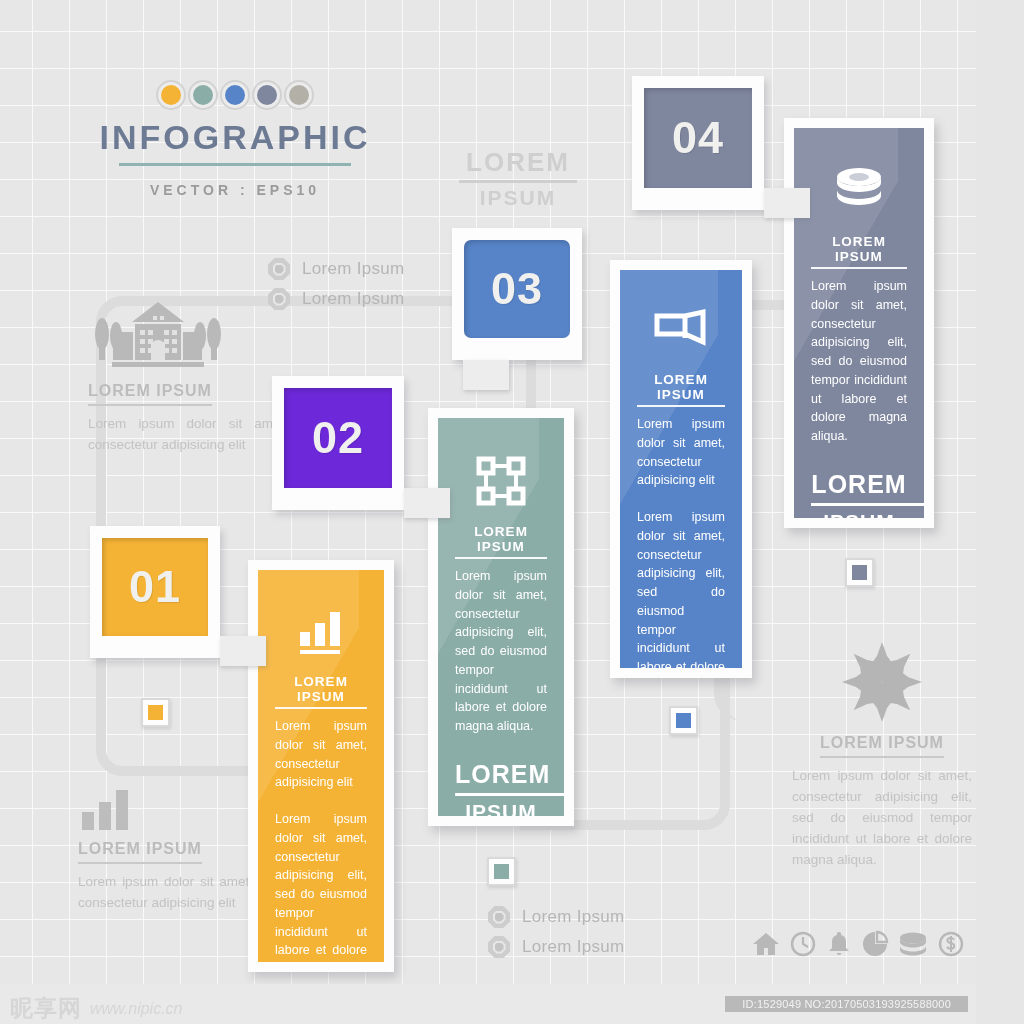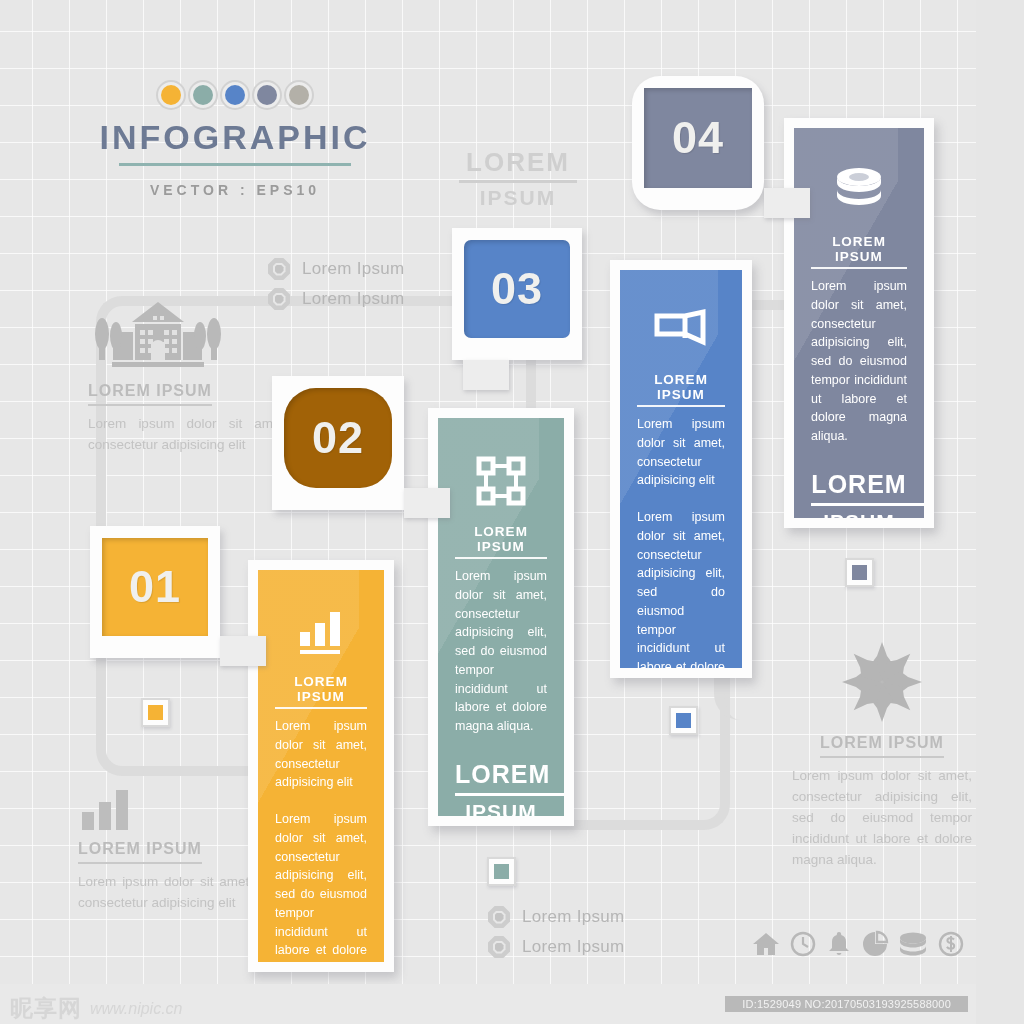--- a/index.html
+++ b/index.html
@@ -371,36 +371,36 @@
           <rect x="33" y="4" width="10" height="34"></rect>
           <rect x="3" y="42" width="40" height="4"></rect>
         </svg>
       </div>
       <span class="p-head">LOREM IPSUM</span>
       <p class="p-body">Lorem ipsum dolor sit amet, consectetur adipisicing elit</p>
       <p class="p-body">Lorem ipsum dolor sit amet, consectetur adipisicing elit, sed do eiusmod tempor incididunt ut labore et dolore magna aliqua.</p>
     </div>
   </div>
 
-  <div class="tile" style="left:632px;top:76px;width:132px;height:134px;border-radius:28px;">
+  <div class="tile" style="left:632px;top:76px;width:132px;height:134px;">
     <div class="inner" style="background:#7f879f;">
       <span class="num">04</span>
     </div>
   </div>
   <div class="tile-fold" style="left:764px;top:188px;"></div>
 
   <div class="tile" style="left:452px;top:228px;width:130px;height:132px;">
     <div class="inner" style="background:#5784c8;border-radius:7px;">
       <span class="num">03</span>
     </div>
   </div>
   <div class="tile-fold" style="left:463px;top:360px;"></div>
 
   <div class="tile" style="left:272px;top:376px;width:132px;height:134px;">
-    <div class="inner" style="background:#a16207;border-radius:32px;">
+    <div class="inner" style="background:#6d28d9;">
       <span class="num">02</span>
     </div>
   </div>
   <div class="tile-fold" style="left:404px;top:488px;"></div>
 
   <div class="tile" style="left:90px;top:526px;width:130px;height:132px;">
     <div class="inner" style="background:#f5b335;">
       <span class="num">01</span>
     </div>
   </div>

